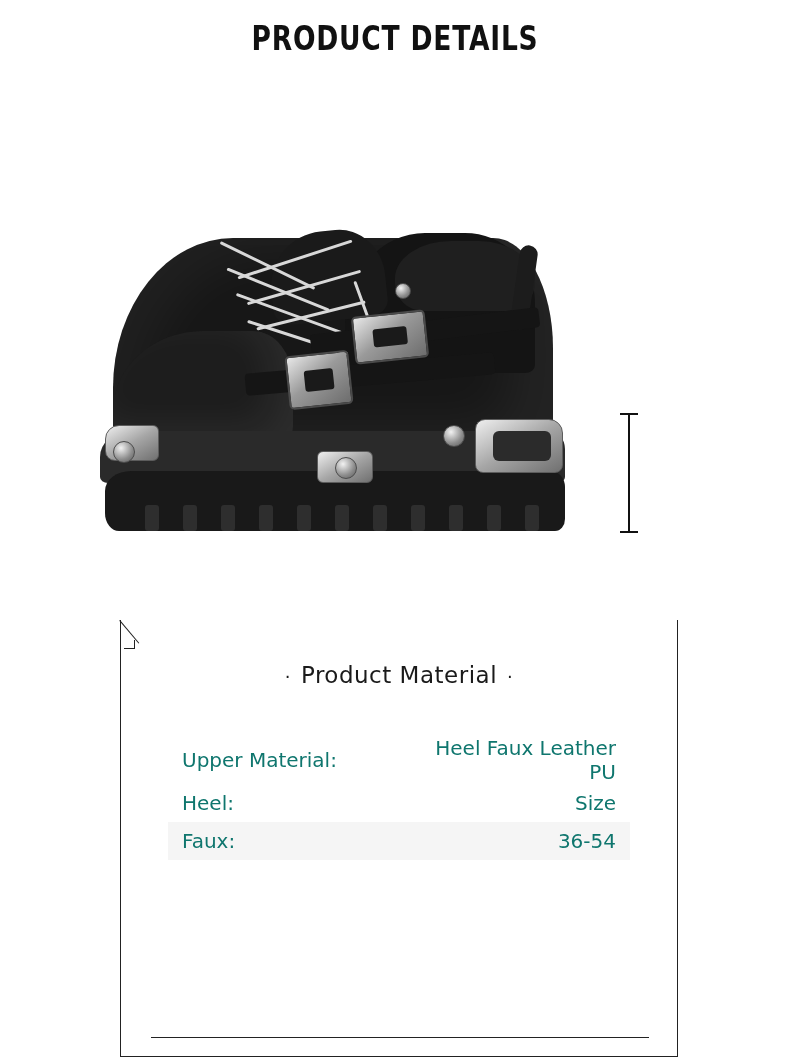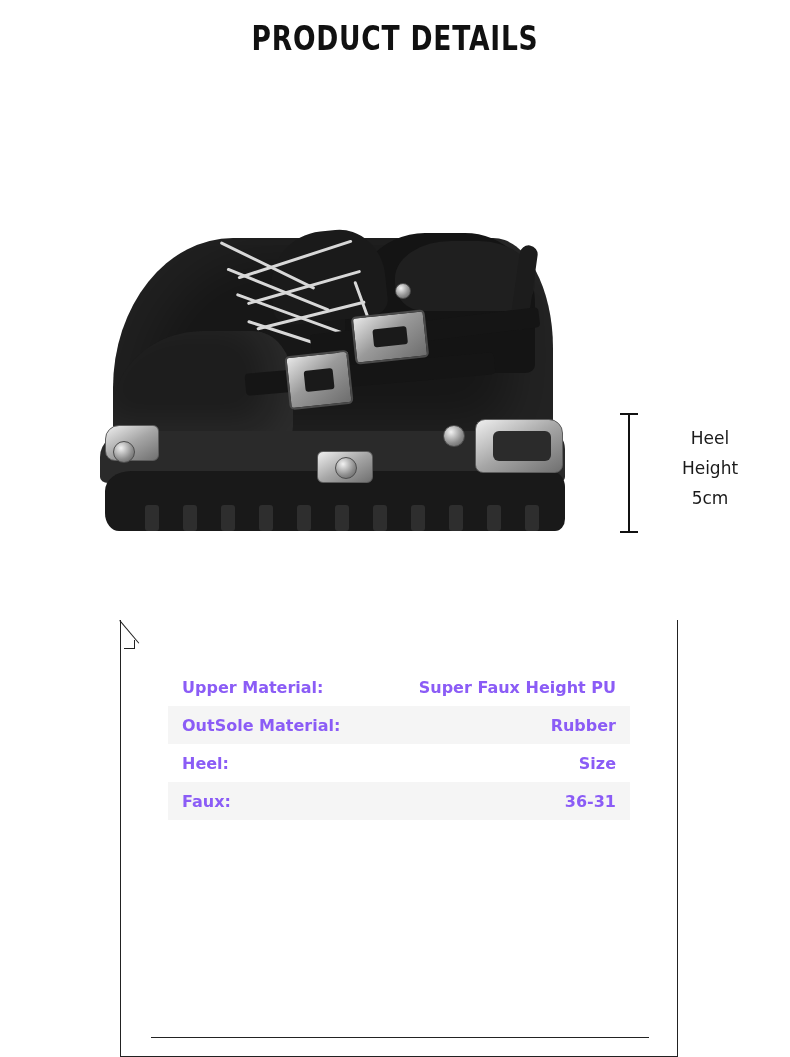--- a/index.html
+++ b/index.html
@@ -278,25 +278,24 @@
     padding: 0 10px;
   }
 
   .spec-table {
     margin: 48px auto 0 auto;
     width: 462px;
     border-collapse: collapse;
   }
   .spec-table td {
     height: 38px;
-    font-size: 16px;
-    color: #8b5cf6;
+    font-size: 20px;
+    color: #0f766e;
     font-family: "DejaVu Sans", sans-serif;
     padding: 0 14px;
-    font-weight: bold;
   }
   .spec-table td.label {
     text-align: left;
     width: 48%;
   }
   .spec-table td.value {
     text-align: right;
   }
   .spec-table tr.alt td {
     background: #f5f5f5;
@@ -371,47 +370,41 @@
     <div class="rivet" style="left:240px; top:244px;"></div>
     <div class="rivet" style="left:348px; top:212px;"></div>
     <div class="rivet" style="left:300px; top:70px; width:14px; height:14px;"></div>
   </div>
 
   <div class="caliper">
     <div class="cap top"></div>
     <div class="bar"></div>
     <div class="cap bottom"></div>
   </div>
-  <div class="caliper-label">
-    <div>Heel</div>
-    <div>Height</div>
-    <div>5cm</div>
-  </div>
 </div>
 
 <div class="card-topbar"></div>
 <div class="card">
+  <div class="card-title">
+    <span class="dot">·</span><span>Product Material</span><span class="dot">·</span>
+  </div>
 
   <table class="spec-table">
     <tbody>
       <tr>
         <td class="label">Upper Material:</td>
-        <td class="value">Super Faux Height PU</td>
-      </tr>
-      <tr class="alt">
-        <td class="label">OutSole Material:</td>
-        <td class="value">Rubber</td>
+        <td class="value">Heel Faux Leather PU</td>
       </tr>
       <tr>
         <td class="label">Heel:</td>
         <td class="value">Size</td>
       </tr>
       <tr class="alt">
         <td class="label">Faux:</td>
-        <td class="value">36-31</td>
+        <td class="value">36-54</td>
       </tr>
     </tbody>
   </table>
 
   <div class="card-footline"></div>
 </div>
 <div class="card-corner">
   <div class="l1"></div>
   <div class="l2"></div>
   <div class="l3"></div>

